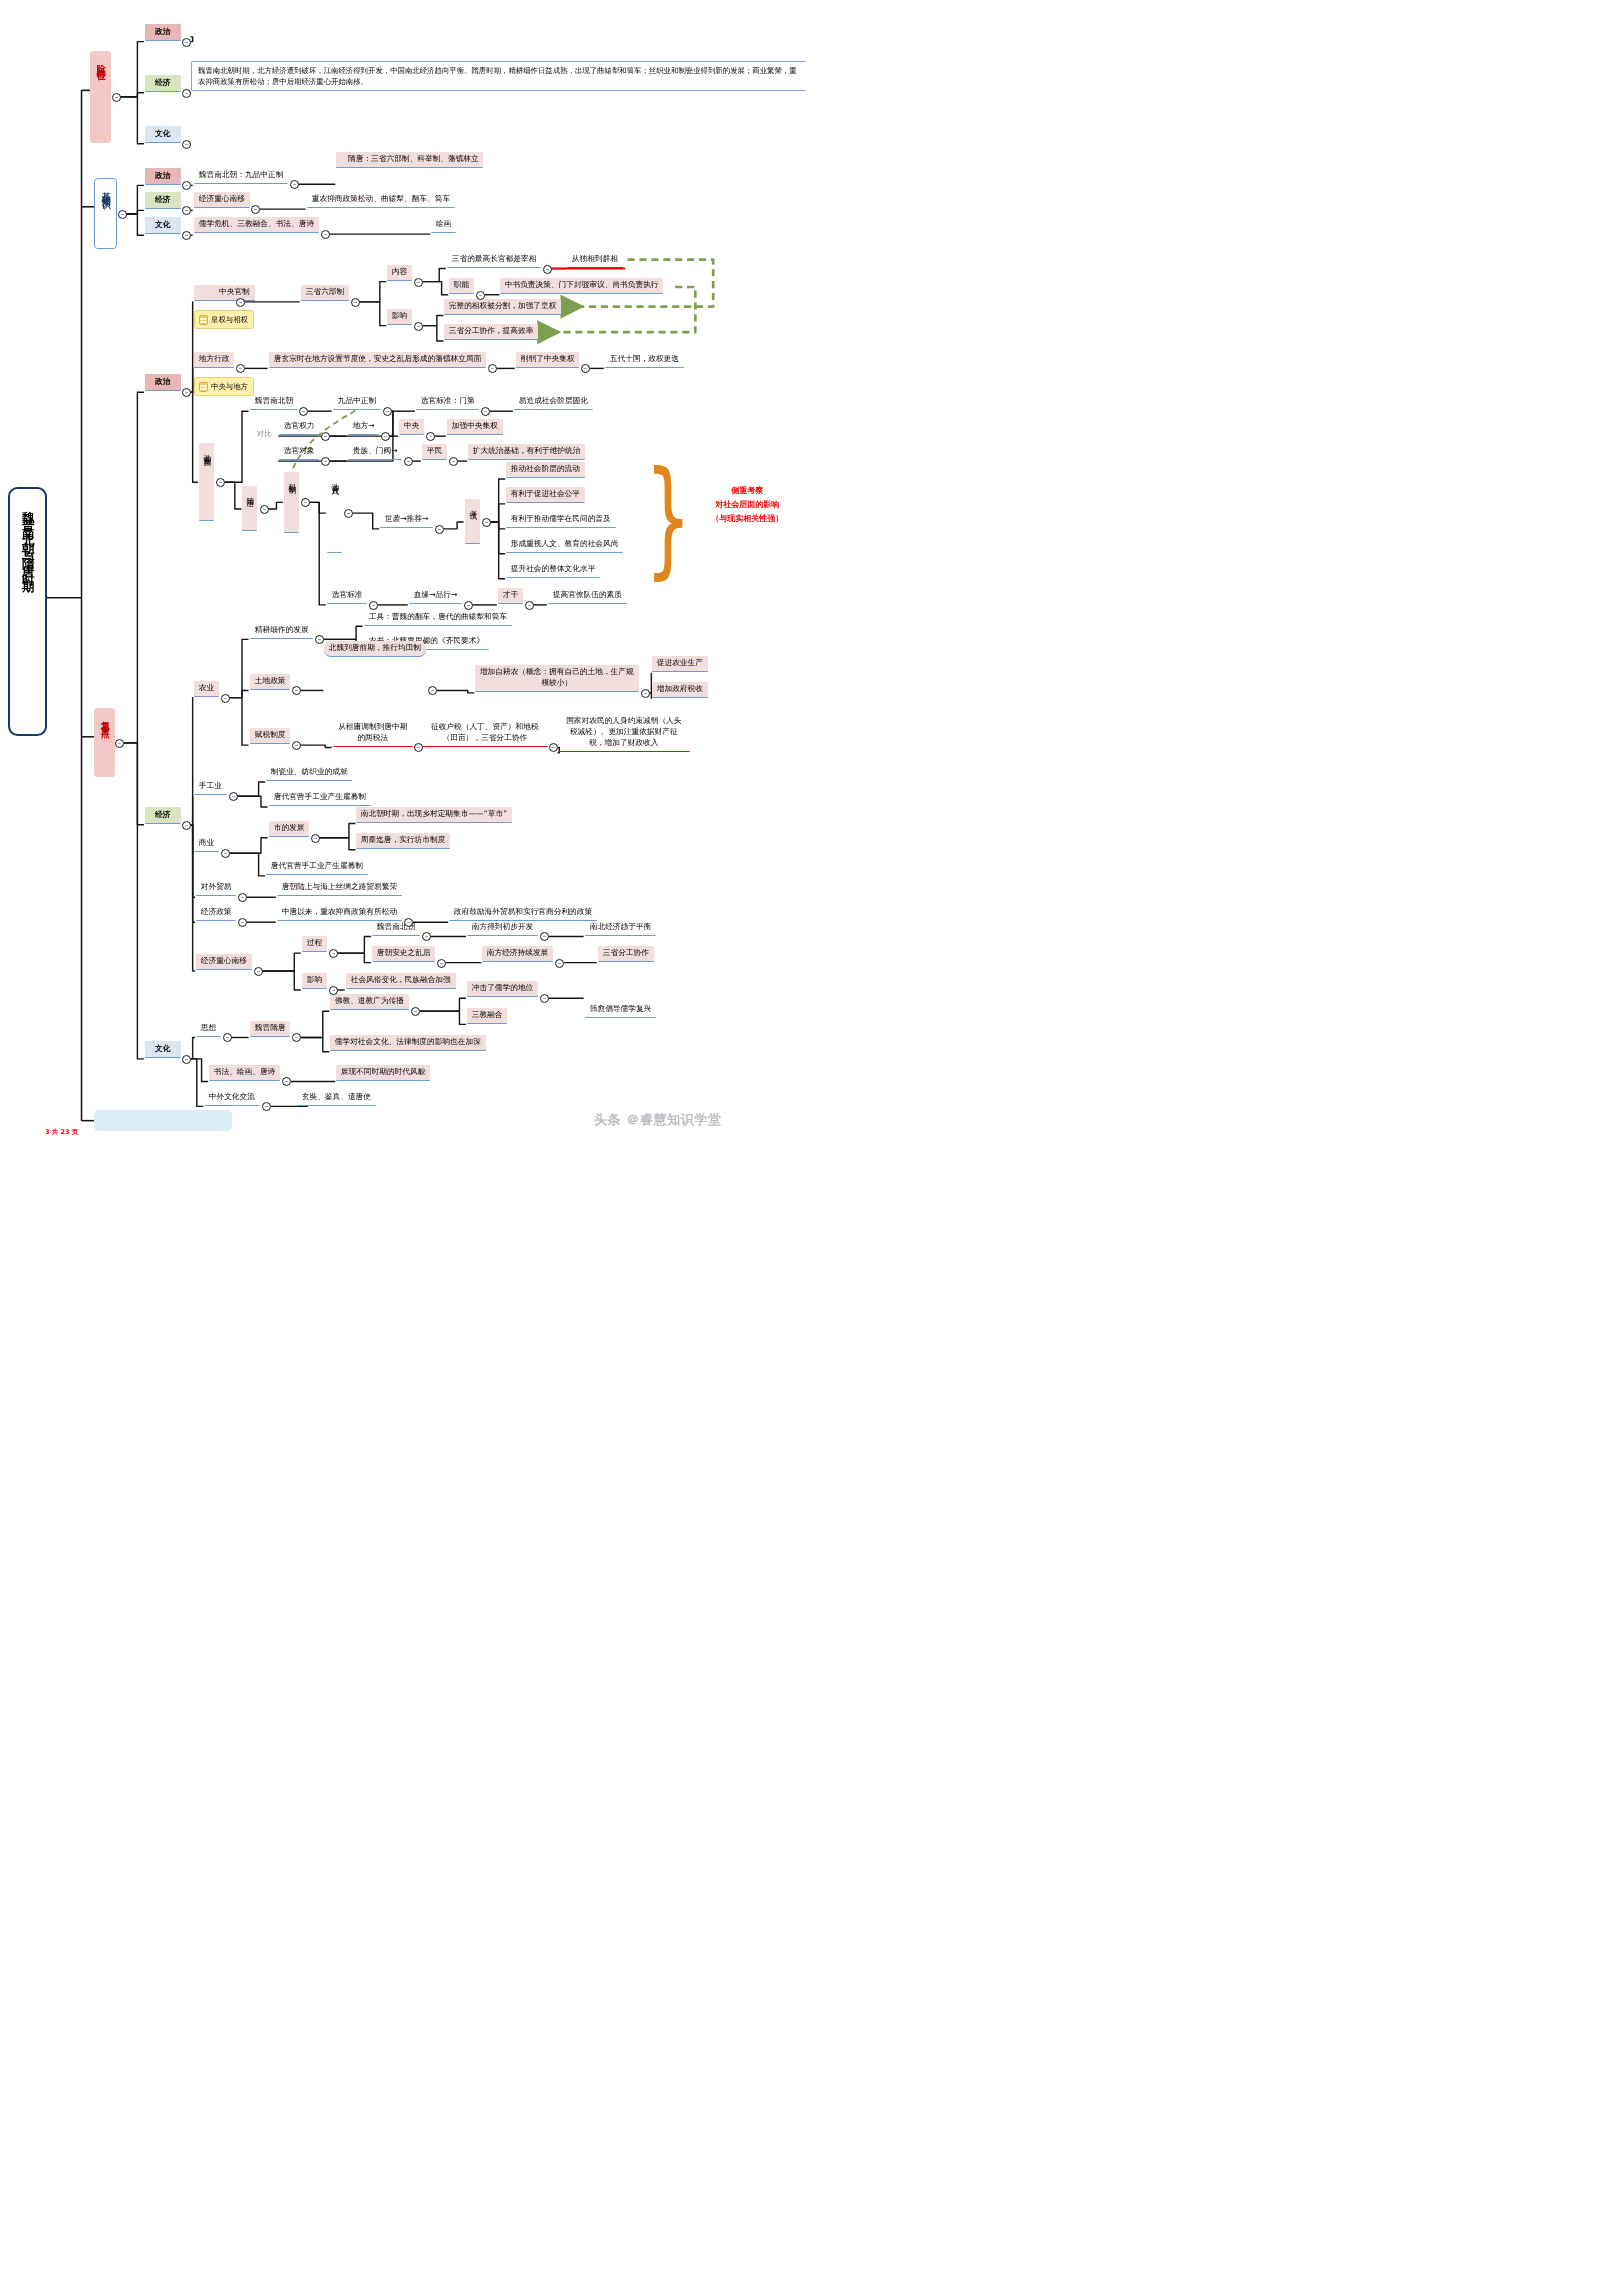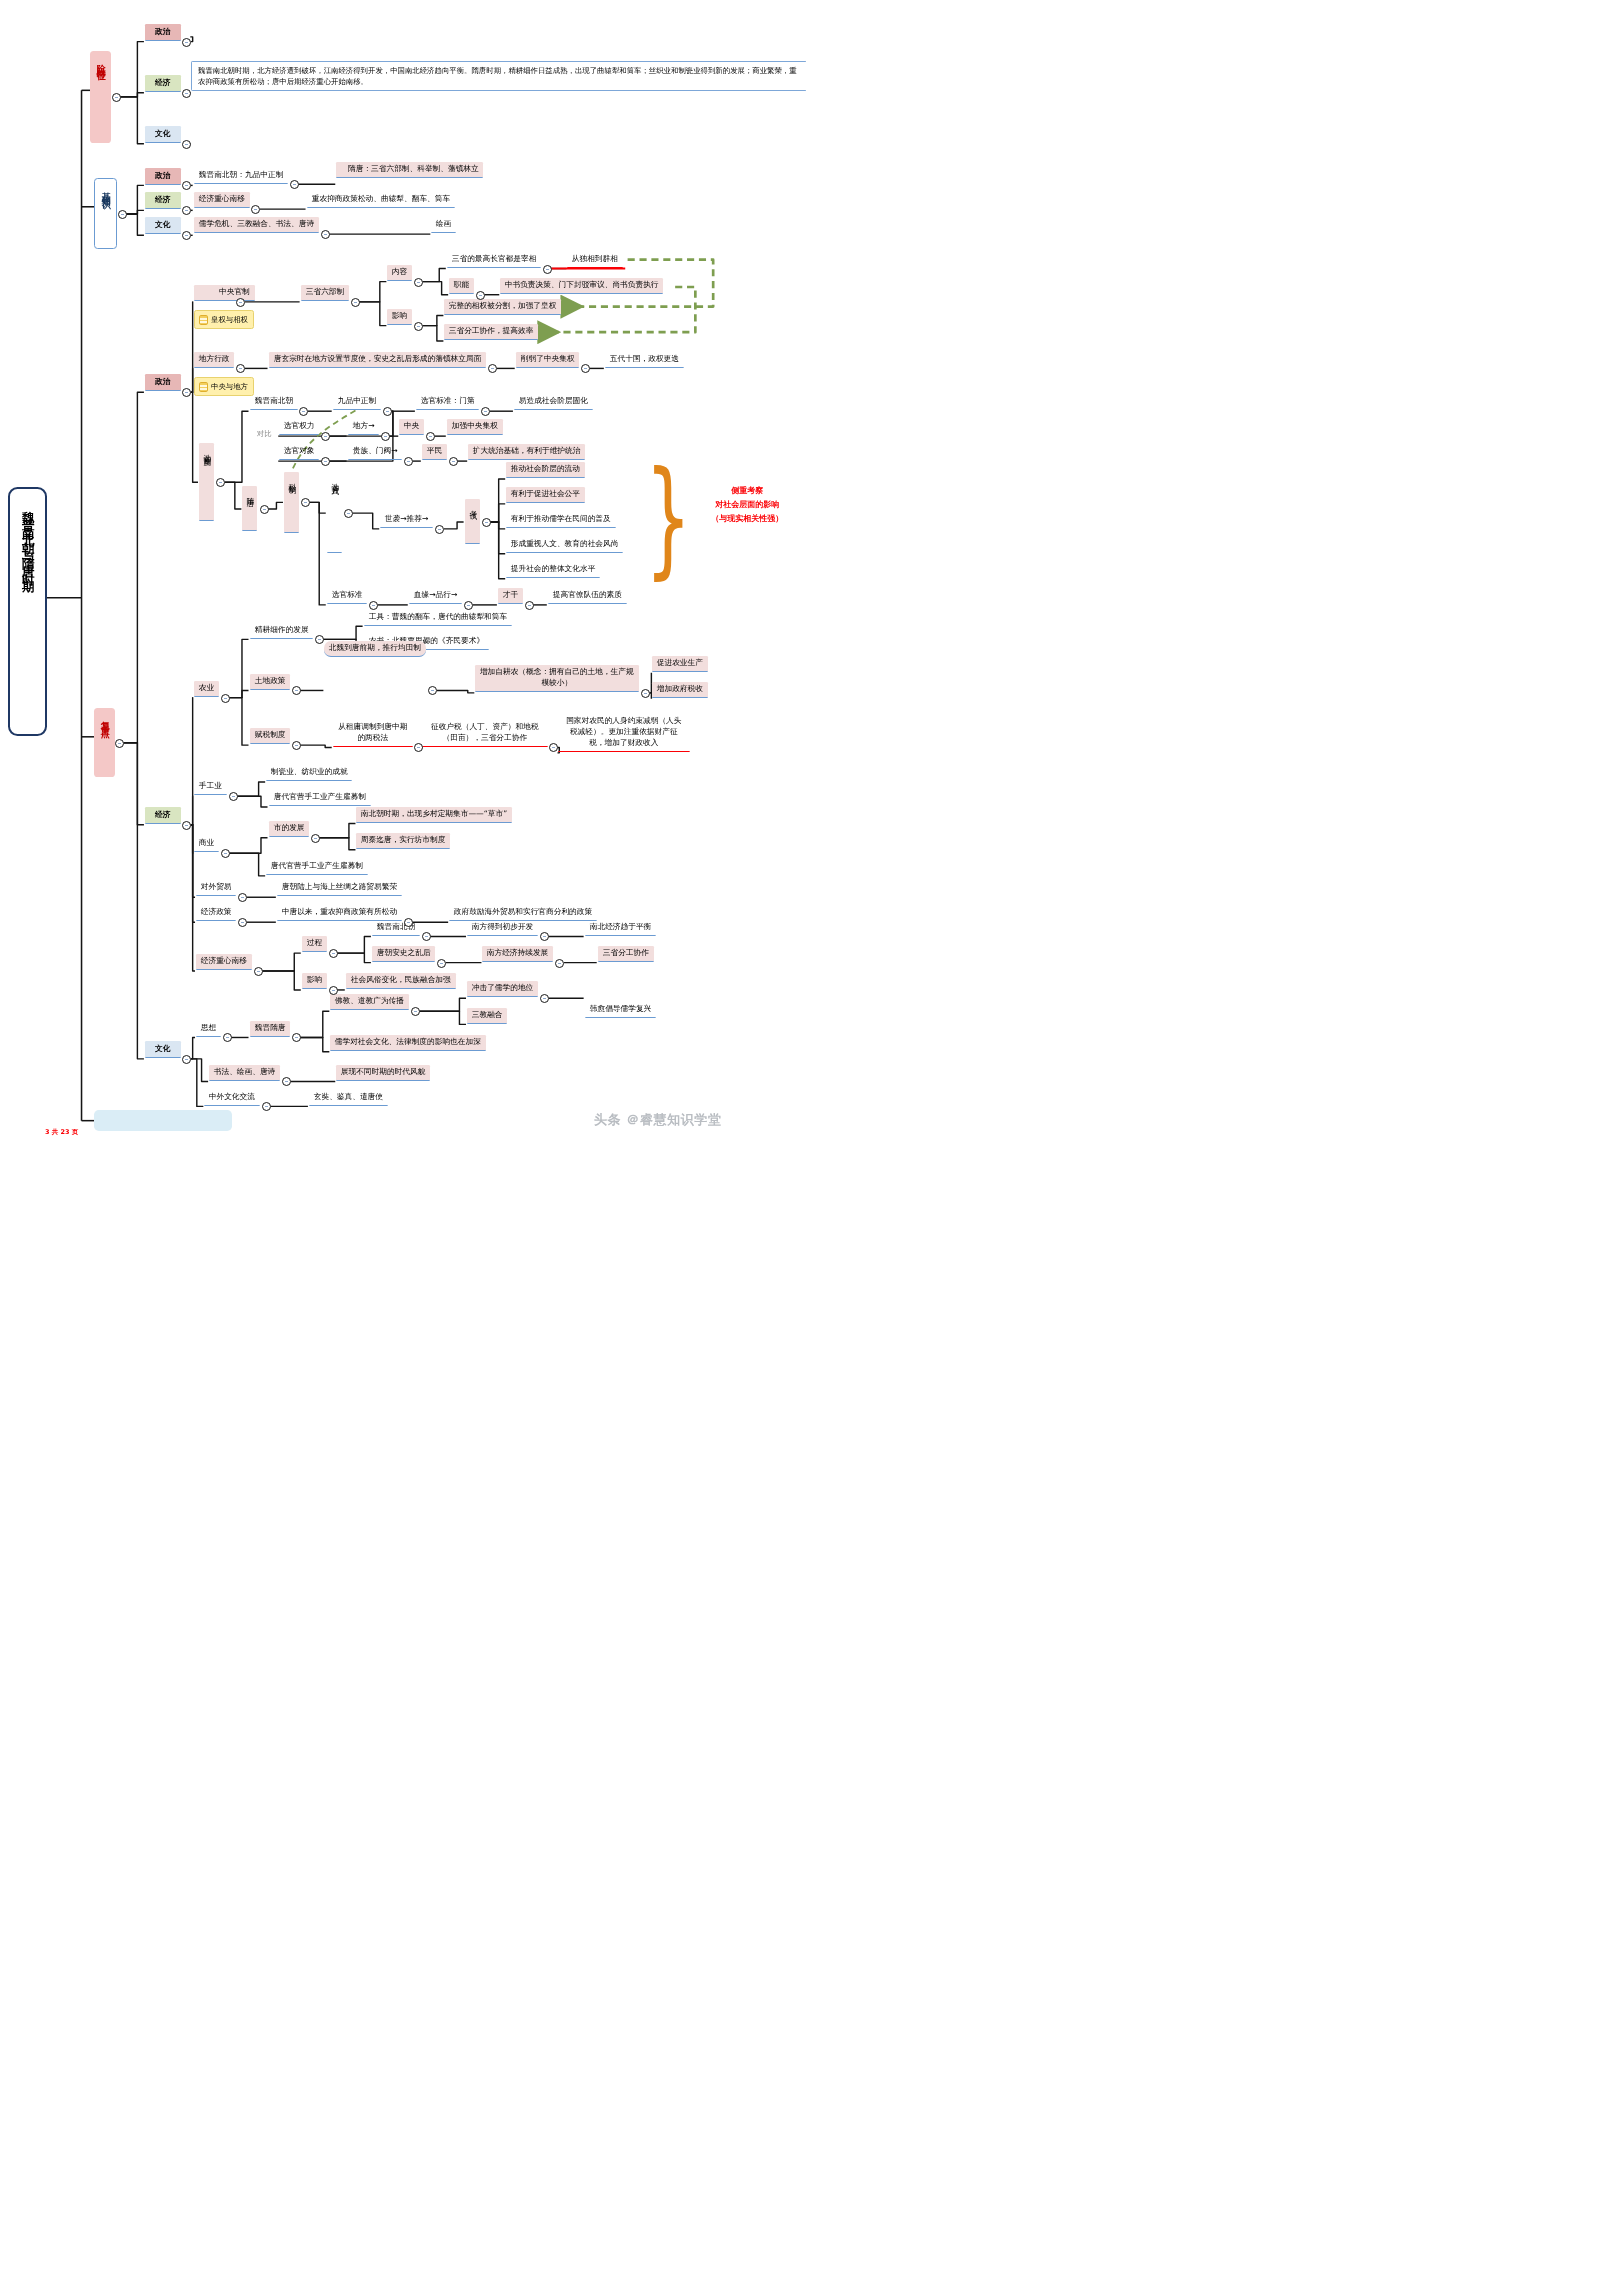--- a/index.html
+++ b/index.html
@@ -183,21 +183,21 @@
   <div class="pagetxt" style="left:45px;top:1128px;">3 共 23 页</div>
   <div class="watermark" style="left:594px;top:1111px;">头条 ＠睿慧知识学堂</div>
 <div class="vlabel vred" style="left: 90px; top: 51px; height: 80px;">阶段特征</div>
     <div class="nd cat pol" style="left: 145px; top: 24px;">政治</div>
     <div class="nd cat eco" style="left: 145px; top: 75px;">经济</div>
     <div class="nd para" style="left: 191px; top: 61px; width: 602px;">魏晋南北朝时期，北方经济遭到破坏，江南经济得到开发，中国南北经济趋向平衡。隋唐时期，精耕细作日益成熟，出现了曲辕犁和筒车；丝织业和制瓷业得到新的发展；商业繁荣，重农抑商政策有所松动；唐中后期经济重心开始南移。</div>
     <div class="nd cat cul" style="left: 145px; top: 126px;">文化</div>
     <div class="vlabel vblue" style="left: 94px; top: 178px; height: 57px;">基础知识</div>
     <div class="nd cat pol" style="left: 145px; top: 168px;">政治</div>
     <div class="nd" style="left: 194px; top: 168px;">魏晋南北朝：九品中正制</div>
-    <div class="nd pk" style="left: 336px; top: 162px; padding-left: 12px;">隋唐：三省六部制、科举制、藩镇林立</div>
+    <div class="nd pk" style="left: 336px; top: 152px; padding-left: 12px;">隋唐：三省六部制、科举制、藩镇林立</div>
     <div class="nd cat eco" style="left: 145px; top: 192px;">经济</div>
     <div class="nd pk" style="left: 194px; top: 192px;">经济重心南移</div>
     <div class="nd" style="left: 307px; top: 192px;">重农抑商政策松动、曲辕犁、翻车、筒车</div>
     <div class="nd cat cul" style="left: 145px; top: 217px;">文化</div>
     <div class="nd pk" style="left: 194px; top: 217px;">儒学危机、三教融合、书法、唐诗</div>
     <div class="nd" style="left: 431px; top: 217px;">绘画</div>
     <div class="vlabel vred" style="left: 94px; top: 708px; height: 57px;">复习重点</div>
     <div class="nd cat pol" style="left: 145px; top: 374px;">政治</div>
     <div class="nd pk" style="left: 194px; top: 285px; padding-left: 25px;">中央官制</div>
     <div class="nd pk" style="left: 301px; top: 285px;">三省六部制</div>
@@ -281,21 +281,21 @@
     <div class="nd" style="left: 196px; top: 1021px;">思想</div>
     <div class="nd pk" style="left: 250px; top: 1021px;">魏晋隋唐</div>
     <div class="nd pk" style="left: 330px; top: 994px;">佛教、道教广为传播</div>
     <div class="nd pk" style="left: 467px; top: 981px;">冲击了儒学的地位</div>
     <div class="nd" style="left: 585px; top: 981px; margin-top: 21px;">韩愈倡导儒学复兴</div>
     <div class="nd pk" style="left: 467px; top: 1008px;">三教融合</div>
     <div class="nd pk" style="left: 330px; top: 1035px;">儒学对社会文化、法律制度的影响也在加深</div>
     <div class="nd pk" style="left: 209px; top: 1065px;">书法、绘画、唐诗</div>
     <div class="nd pk" style="left: 336px; top: 1065px;">展现不同时期的时代风貌</div>
     <div class="nd" style="left: 204px; top: 1090px;">中外文化交流</div>
-    <div class="nd" style="left: 309px; top: 1090px;">玄奘、鉴真、遣唐使</div>
+    <div class="nd" style="left: 297px; top: 1090px;">玄奘、鉴真、遣唐使</div>
     <div class="tgl" style="left: 112px; top: 93px;"></div>
     <div class="tgl" style="left: 182px; top: 38px;"></div>
     <div class="tgl" style="left: 182px; top: 89px;"></div>
     <div class="tgl" style="left: 182px; top: 140px;"></div>
     <div class="tgl" style="left: 118px; top: 210px;"></div>
     <div class="tgl" style="left: 182px; top: 181px;"></div>
     <div class="tgl" style="left: 290px; top: 180px;"></div>
     <div class="tgl" style="left: 182px; top: 206px;"></div>
     <div class="tgl" style="left: 251px; top: 205px;"></div>
     <div class="tgl" style="left: 182px; top: 231px;"></div>

